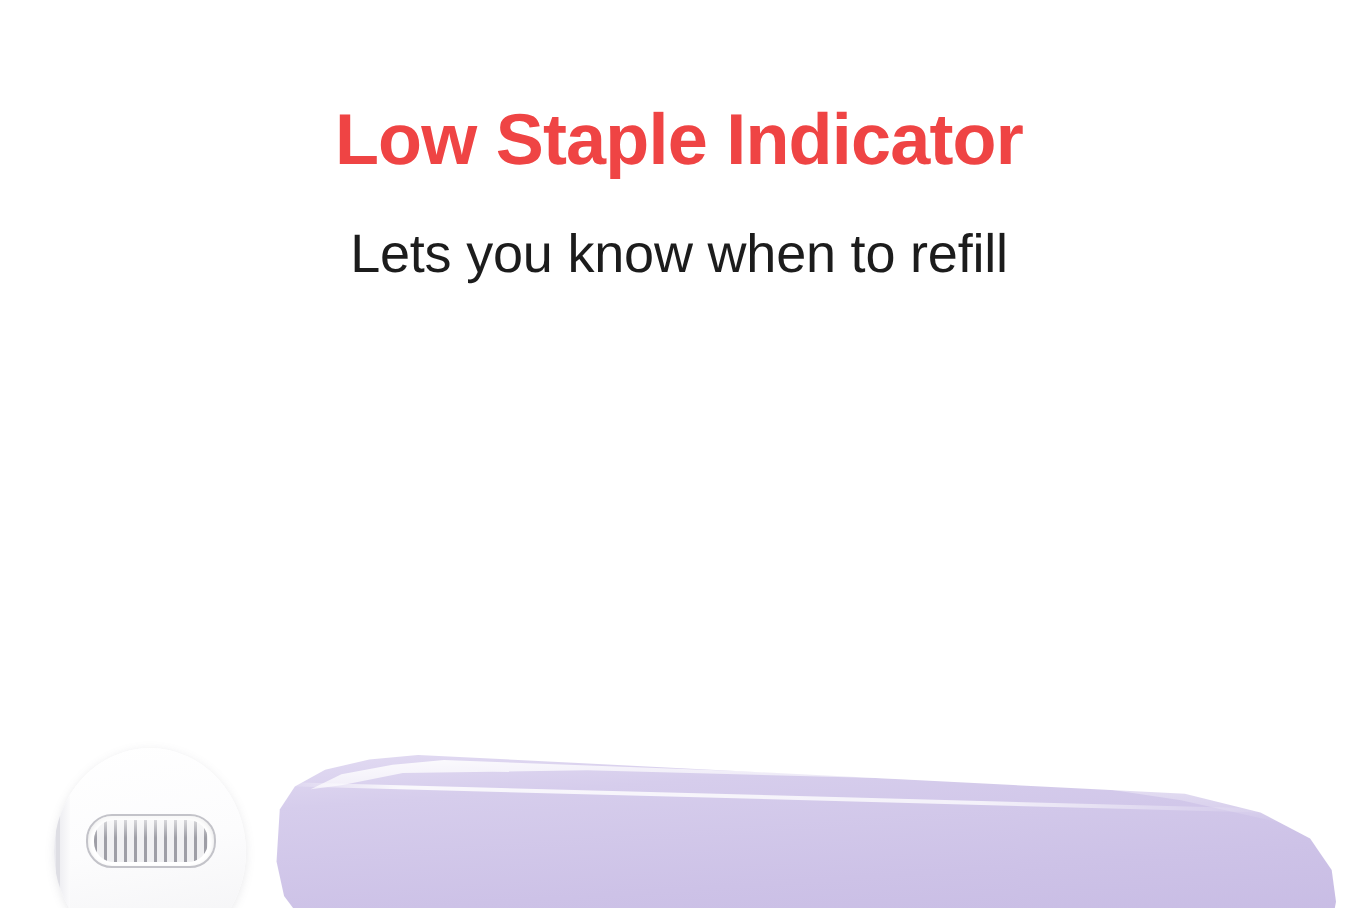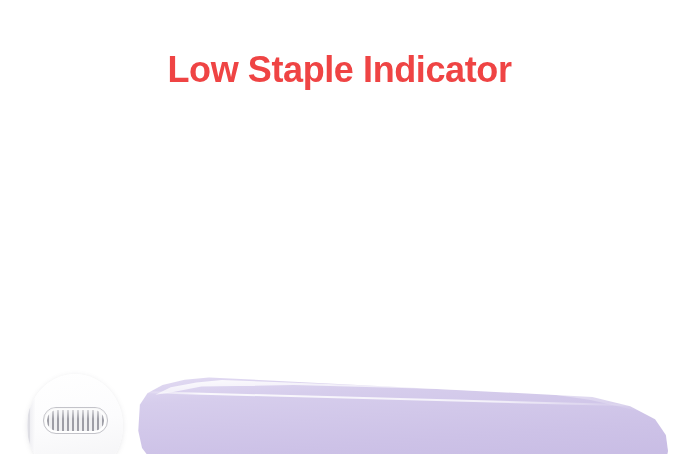--- a/index.html
+++ b/index.html
@@ -117,20 +117,21 @@
     pointer-events:none;
   }
 </style>
 </head>
 <body>
 
 <div id="stage">
 
   <div class="headline">Low Staple Indicator</div>
 
+  <div class="subhead">Lets you know when to refill</div>
 
   <div class="photo">
 
     <div class="arm"></div>
     <div class="arm-hi"></div>
     <div class="arm-crease"></div>
     <div class="arm-tip-edge"></div>
 
     <div class="leader-v-callout"></div>
 

